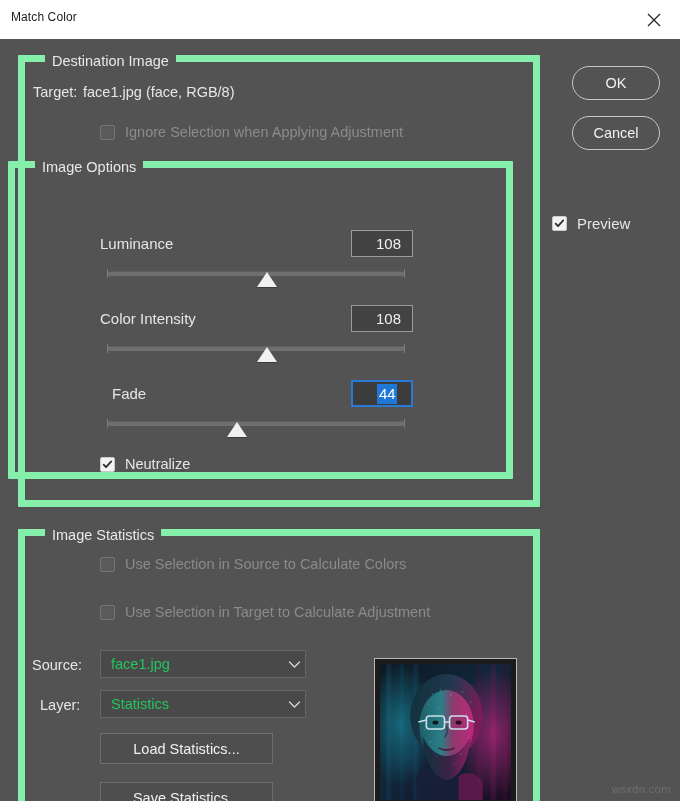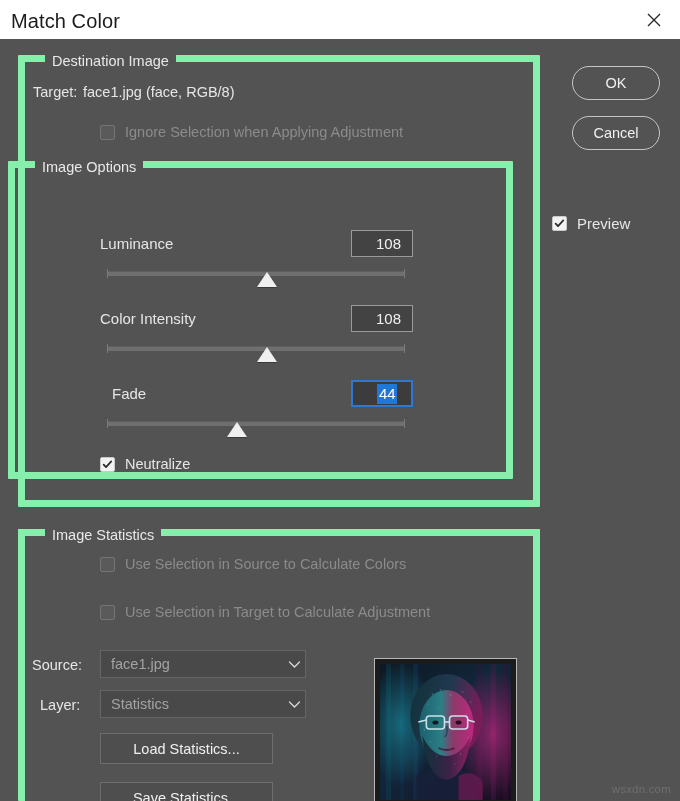--- a/index.html
+++ b/index.html
@@ -20,21 +20,21 @@
   .titlebar {
     position: absolute;
     left: 0; top: 0;
     width: 680px; height: 39px;
     background: #ffffff;
     border-bottom: 1px solid #e3e3e3;
   }
   .titlebar-text {
     position: absolute;
     left: 11px; top: 10px;
-    font-size: 20px;
+    font-size: 12px;
     color: #1c1c1c;
     letter-spacing: 0.1px;
   }
   .close-btn {
     position: absolute;
     right: 0; top: 0;
     width: 52px; height: 39px;
     display: flex;
     align-items: center;
     justify-content: center;
@@ -240,21 +240,21 @@
     width: 206px; height: 28px;
     background: #494949;
     border: 1px solid #666666;
     box-sizing: border-box;
     display: flex;
     align-items: center;
     cursor: default;
   }
   .dropdown .dd-text {
     font-size: 14.5px;
-    color: #a3a3a3;
+    color: #22c55e;
     padding-left: 10px;
     flex: 1 1 auto;
     white-space: nowrap;
     overflow: hidden;
   }
   .dropdown .chev {
     width: 22px;
     display: flex;
     align-items: center;
     justify-content: center;

